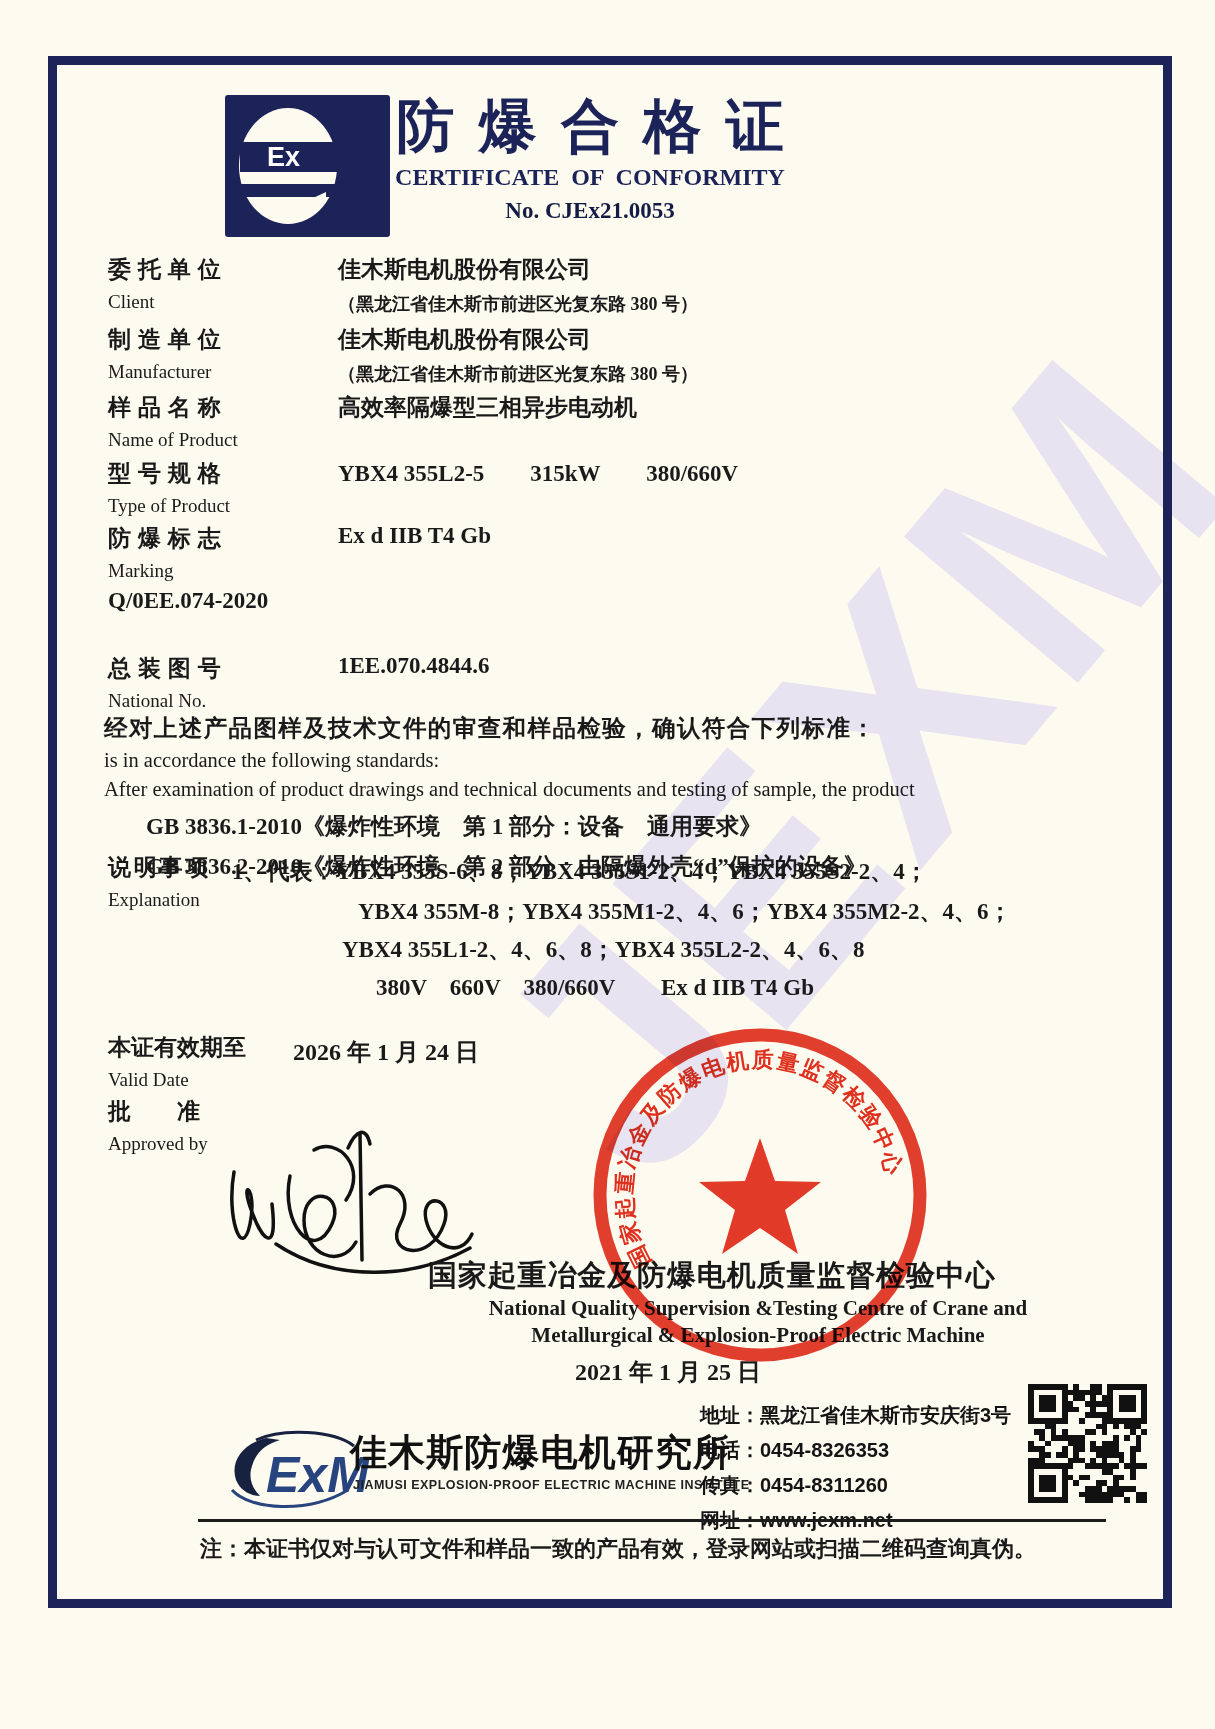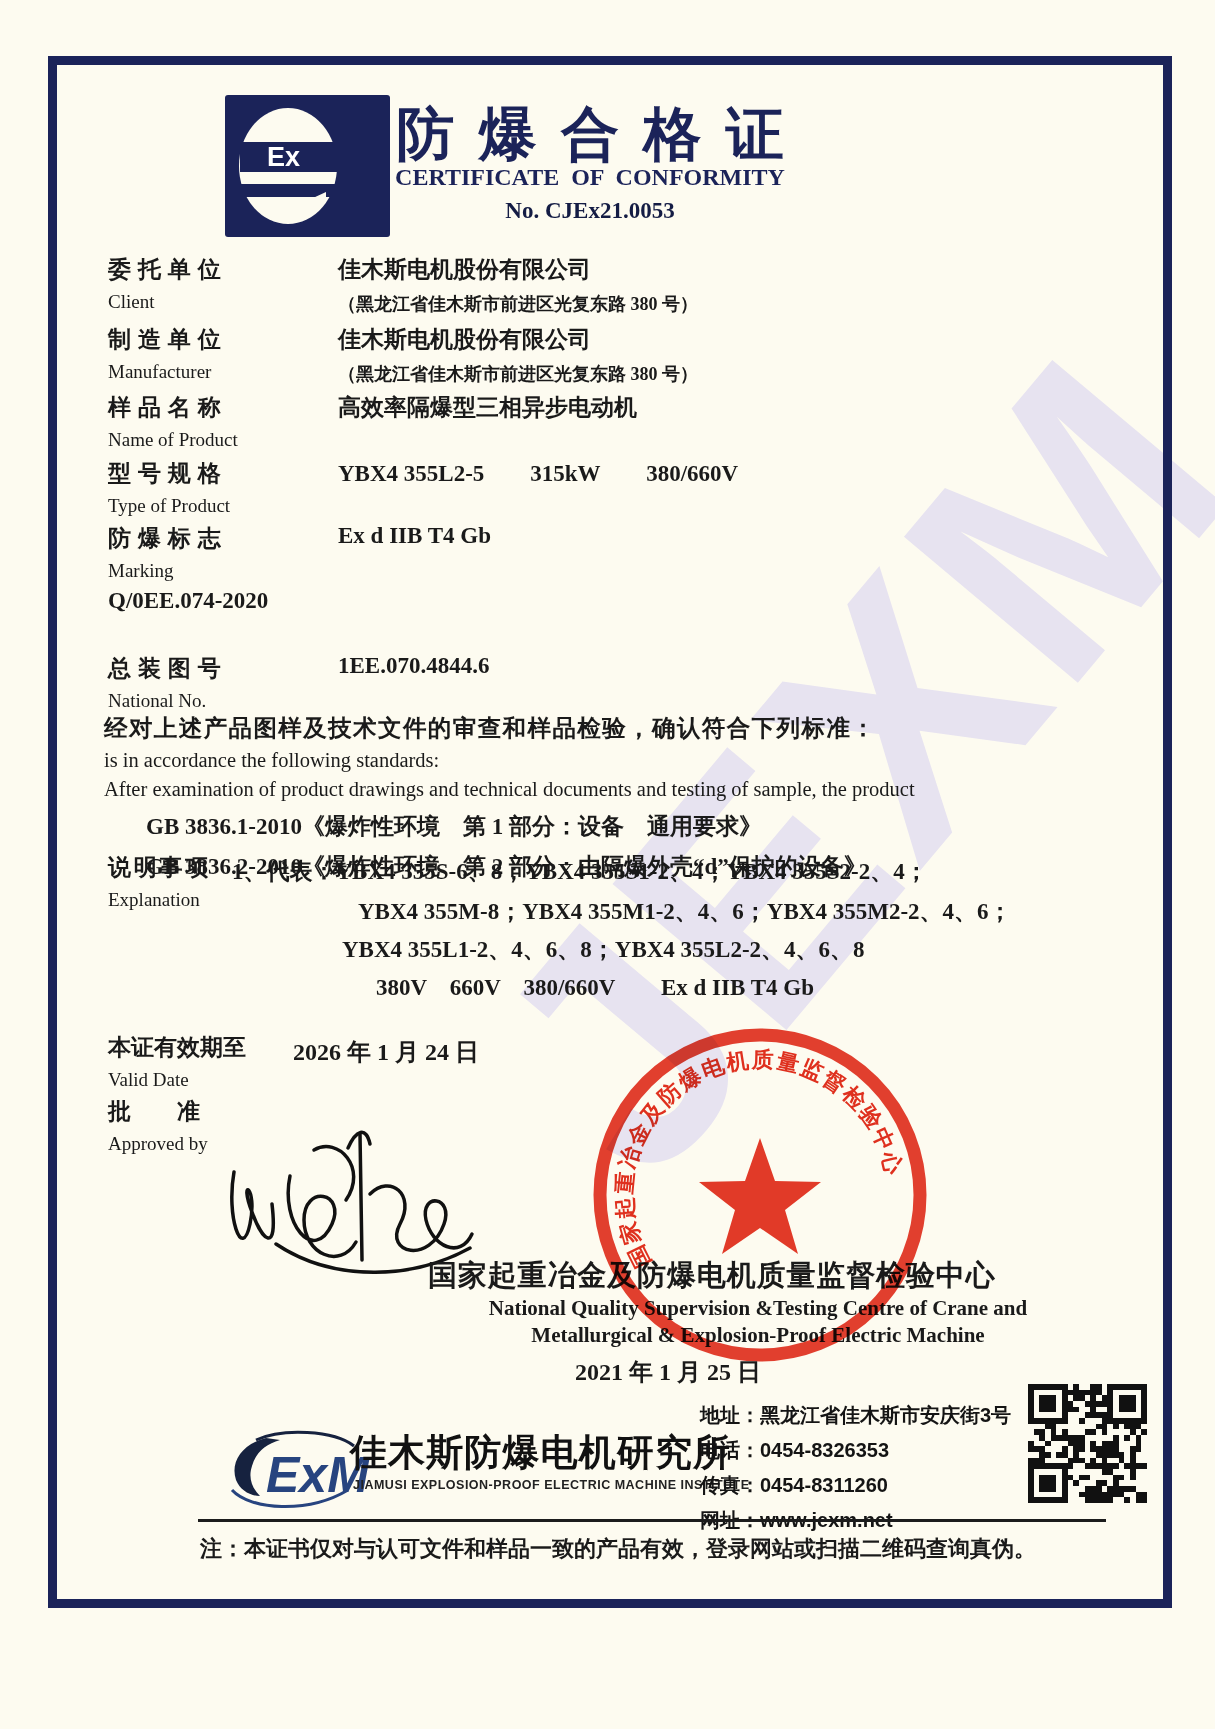--- a/index.html
+++ b/index.html
@@ -8,21 +8,21 @@
   .abs{position:absolute;}
   .frame{left:48px;top:56px;width:1106px;height:1534px;border:9px solid #1b2359;}
 
   
   .watermark{left:330px;top:600px;width:1060px;height:330px;display:flex;align-items:center;
              justify-content:center;transform:rotate(-50deg);font-size:330px;font-weight:700;
              color:#ded9f1;opacity:.7;font-family:"Liberation Sans","DejaVu Sans",sans-serif;
              letter-spacing:.02em;user-select:none;}
 
   
-  .title-cn{left:350px;top:96px;width:480px;text-align:center;font-size:58px;font-weight:700;
+  .title-cn{left:350px;top:88px;width:480px;text-align:center;font-size:58px;font-weight:700;
             color:#1b2359;letter-spacing:.42em;text-indent:.42em;white-space:nowrap;}
   .title-en{left:350px;top:164px;width:480px;text-align:center;font-size:24px;font-weight:700;
             color:#1b2359;word-spacing:.25em;}
   .cert-no{left:350px;top:198px;width:480px;text-align:center;font-size:23px;font-weight:700;color:#141c44;}
 
   
   .field-row{left:108px;display:flex;}
   .f-label{width:230px;flex:0 0 230px;}
   .f-cn{font-size:23px;font-weight:600;letter-spacing:.3em;white-space:nowrap;}
   .f-en{font-size:19px;margin-top:6px;}

